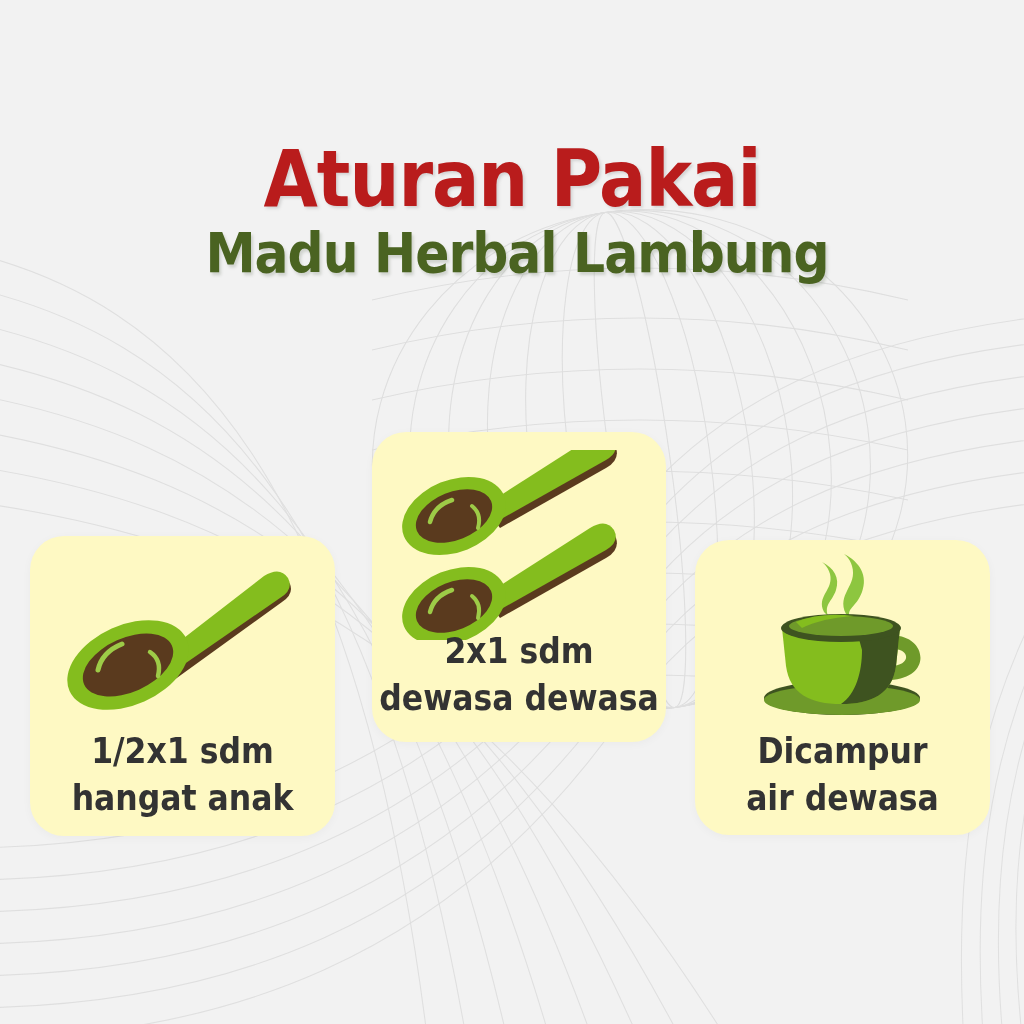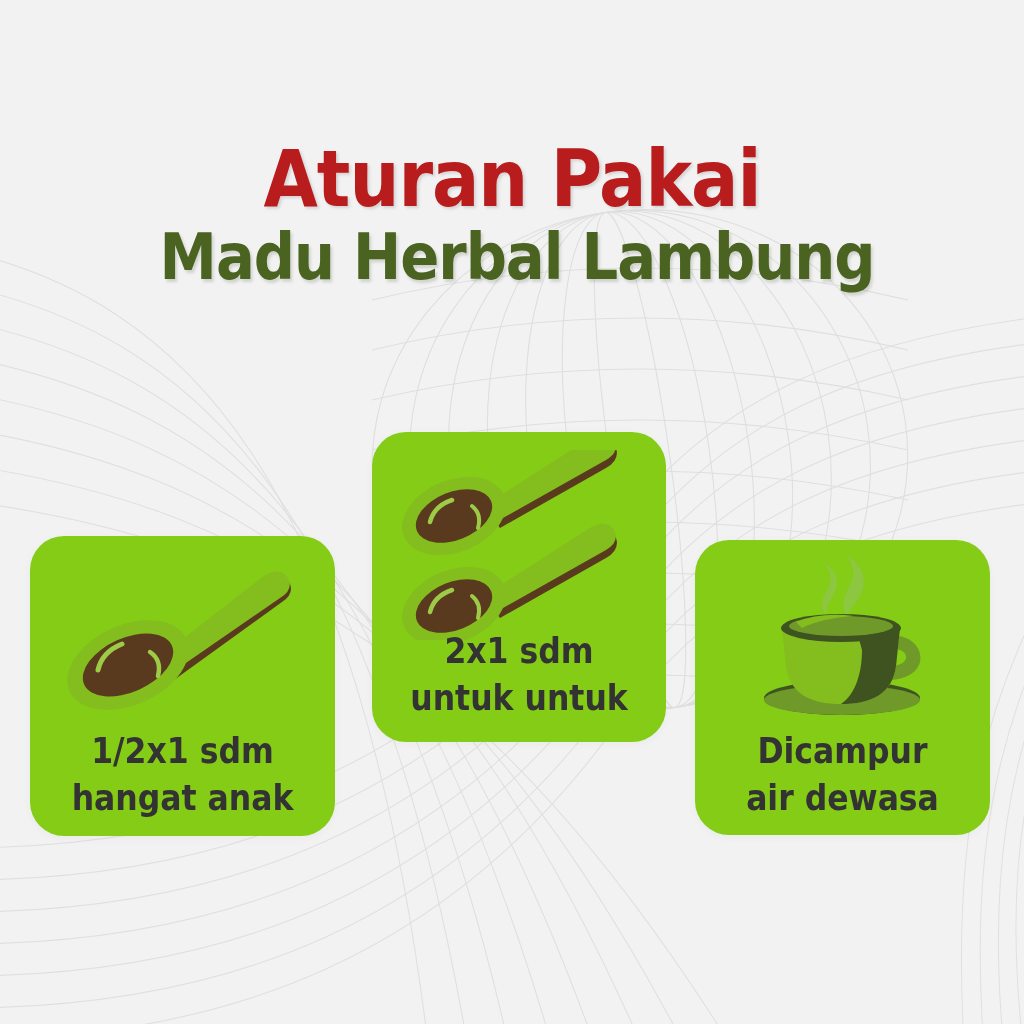--- a/index.html
+++ b/index.html
@@ -19,31 +19,31 @@
     position:absolute;left:0;top:140px;width:1024px;text-align:center;
   }
   .title-main{
     font-size:78px;line-height:1.0;font-weight:bold;
     color:#b91c1c;letter-spacing:-1px;
     font-family:"DejaVu Sans Condensed","Liberation Sans Narrow","Liberation Sans",sans-serif;
     text-shadow:2px 2px 3px rgba(120,120,120,0.25);
     margin:0;
   }
   .title-sub{
-    font-size:64px;line-height:1.05;font-weight:bold;
+    font-size:56px;line-height:1.05;font-weight:bold;
     color:#4a6321;letter-spacing:-1px;
     font-family:"DejaVu Sans Condensed","Liberation Sans Narrow","Liberation Sans",sans-serif;
     text-shadow:2px 3px 3px rgba(120,130,110,0.28);
     margin:6px 0 0 10px;
   }
 
   
   .card{
     position:absolute;
-    background:#84cc16;
+    background:#fef9c3;
     border-radius:34px;
     display:flex;flex-direction:column;align-items:center;
     box-shadow:0 2px 10px rgba(0,0,0,0.035);
   }
   .card-caption{
     position:absolute;
     width:360px;left:50%;transform:translateX(-50%);
     text-align:center;
     color:#333333;
     font-weight:bold;
@@ -168,21 +168,21 @@
 
       <path d="M96 152 L202 84 Q218 76 224 88 Q228 100 214 108 L108 168 Z" fill="#5a3a1e"></path>
       <path d="M92 146 L198 78 Q214 68 222 80 Q228 92 214 100 L104 162 Z" fill="#84bd1e"></path>
       <ellipse cx="62" cy="156" rx="54" ry="36" transform="rotate(-22 62 156)" fill="#84bd1e"></ellipse>
       <ellipse cx="62" cy="156" rx="40" ry="24" transform="rotate(-22 62 156)" fill="#5a3a1e"></ellipse>
       <path d="M38 162 Q42 146 60 140" stroke="#9dcb47" stroke-width="4.5" fill="none" stroke-linecap="round"></path>
       <path d="M80 146 Q90 154 86 168" stroke="#9dcb47" stroke-width="4" fill="none" stroke-linecap="round"></path>
     </svg>
     <div class="card-caption">
       <span class="ln">2x1 sdm</span>
-      <span class="ln">untuk untuk</span>
+      <span class="ln">dewasa dewasa</span>
     </div>
   </div>
 
   <div class="card" id="card-water">
     <svg id="art-water" viewBox="0 0 185 175" xmlns="http://www.w3.org/2000/svg">
 
       <path d="M74 58 C 66 42 84 36 80 20 C 78 12 72 8 72 8 C 84 14 90 24 86 36 C 82 48 74 50 78 62 Z" fill="#8dc63f"></path>
       <path d="M96 60 C 86 40 108 32 102 12 C 100 4 94 0 94 0 C 110 8 118 22 112 38 C 106 54 96 54 100 64 Z" fill="#8dc63f"></path>
 
       <ellipse cx="92" cy="144" rx="78" ry="17" fill="#3e5320"></ellipse>

